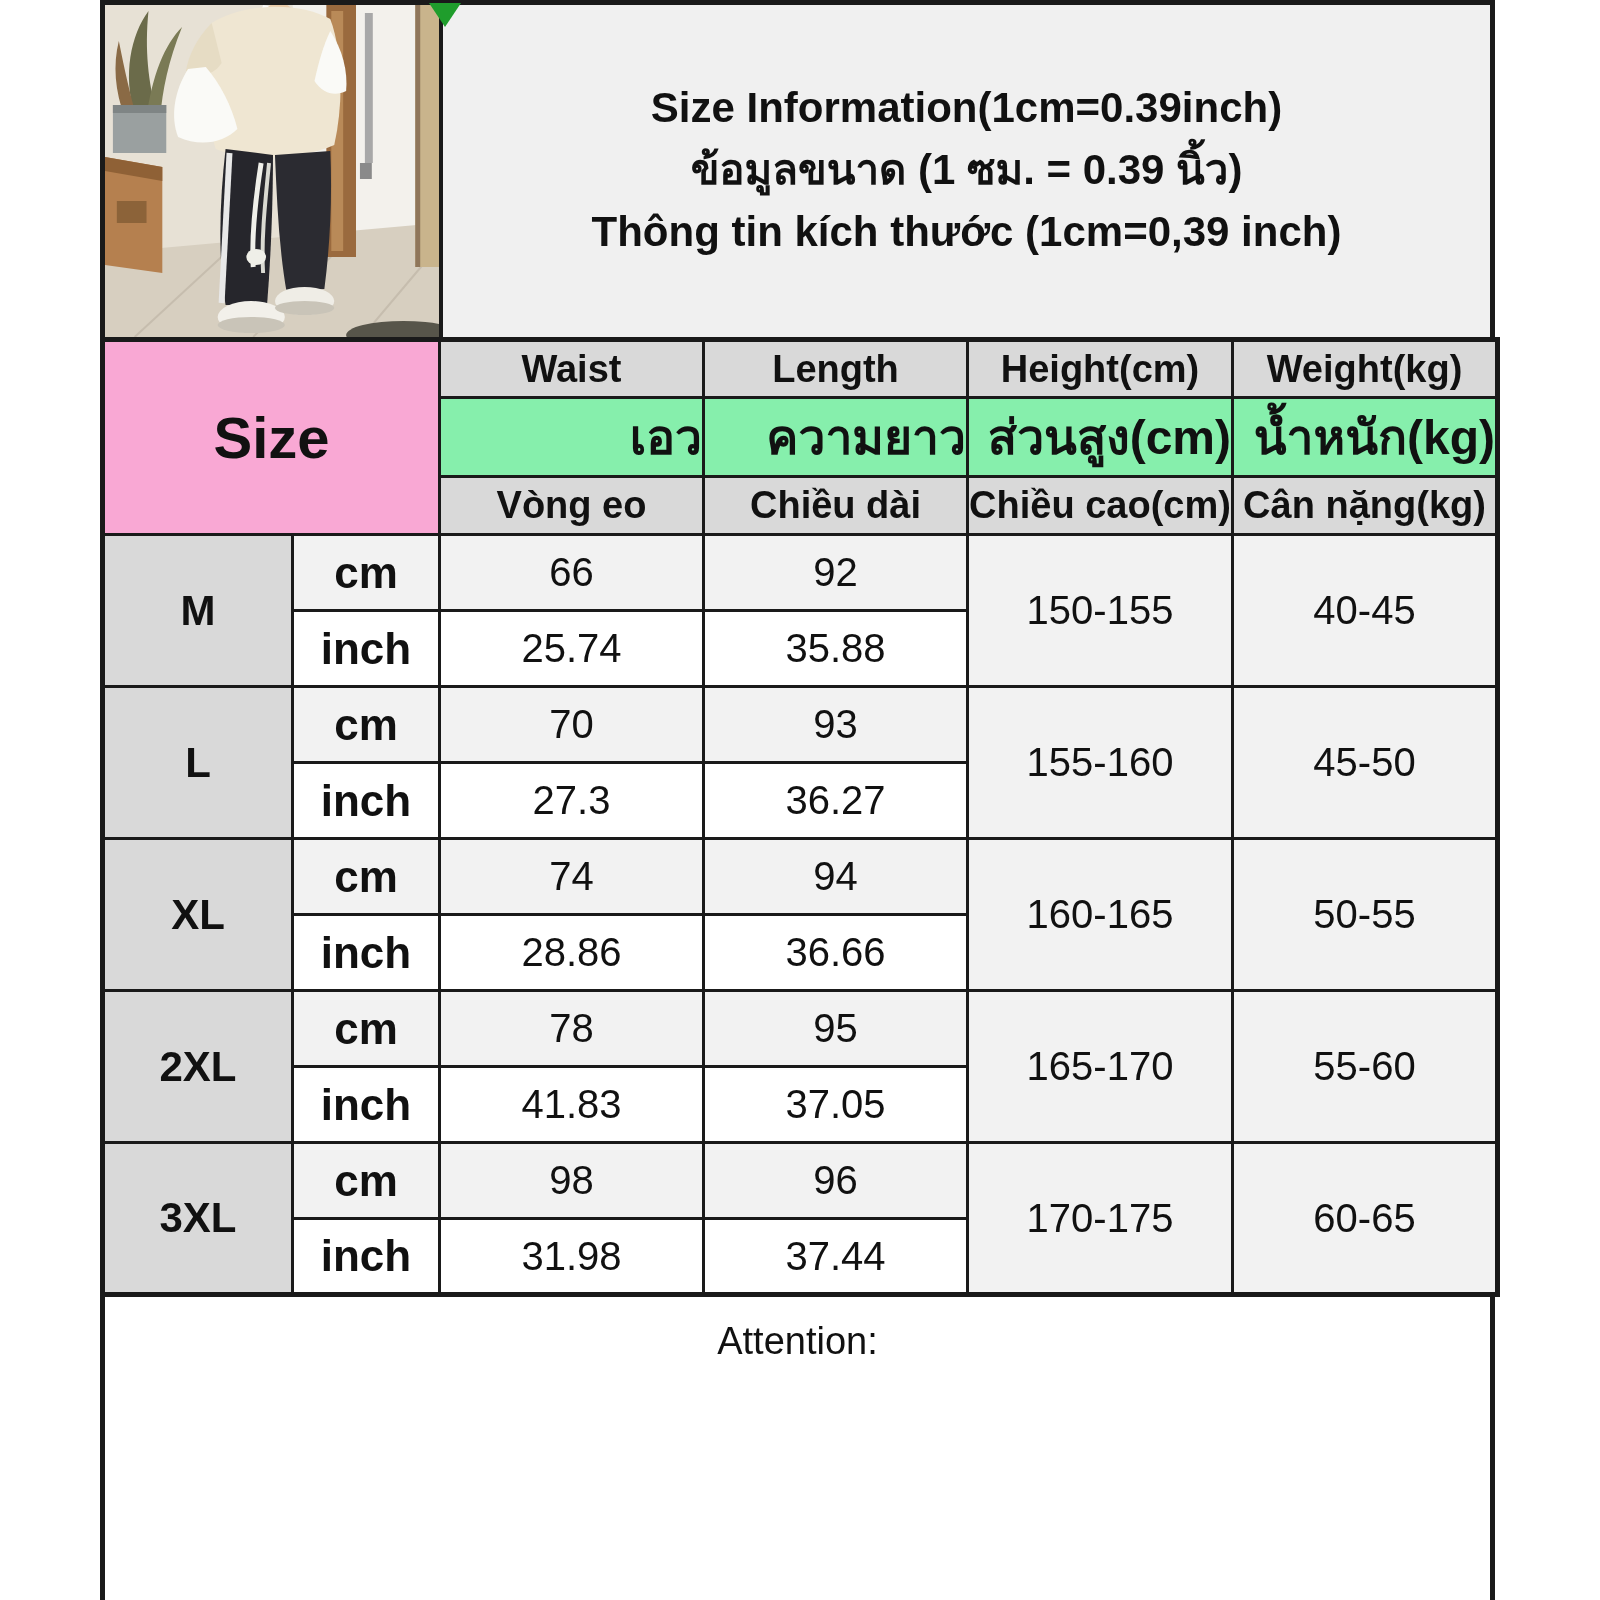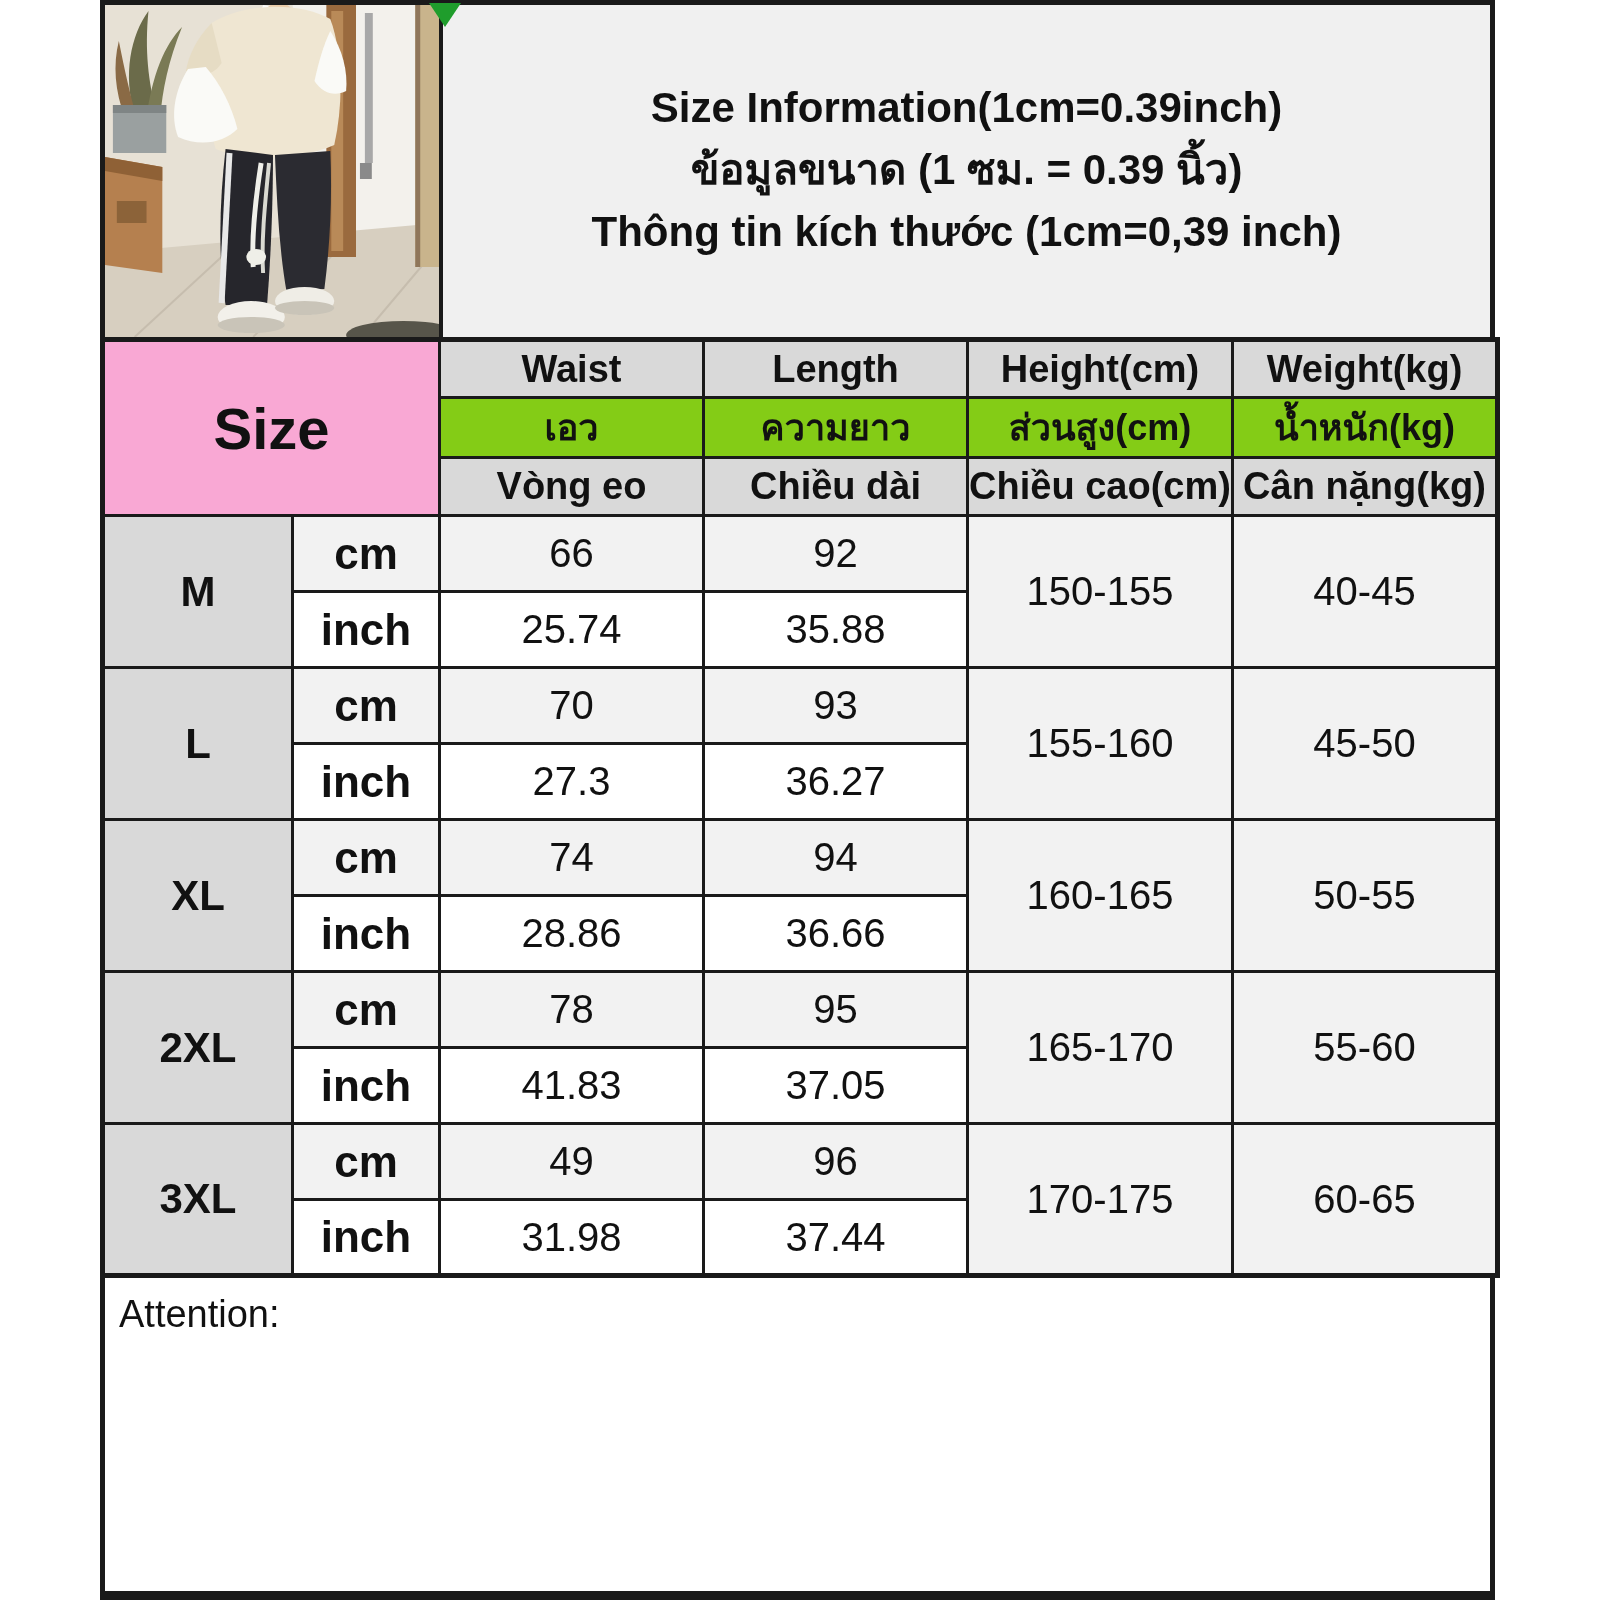--- a/index.html
+++ b/index.html
@@ -39,35 +39,35 @@
     border:5px solid #1a1a1a;
   }
   .size-table th,.size-table td{
     border:3px solid #1a1a1a;text-align:center;vertical-align:middle;
     padding:0;overflow:hidden;
   }
   .size-table thead tr{height:58px;}
   .size-table tbody tr{height:76px;}
   th.size-big{background:#f9a8d4;font-size:58px;font-weight:bold;}
   th.col-en{background:#d9d9d9;font-size:38px;font-weight:bold;}
-  th.col-th{background:#84cc16;font-size:36px;font-weight:bold;}
+  th.col-th{background:#86efac;font-size:48px;font-weight:bold;text-align:right;}
   th.col-vi{background:#d9d9d9;font-size:38px;font-weight:bold;}
   th.size-label{background:#d9d9d9;font-size:42px;font-weight:bold;}
   td.unit{font-size:44px;font-weight:bold;}
   td.val{font-size:40px;font-weight:normal;}
   tr.row-cm td{background:#f2f2f2;}
   tr.row-inch td{background:#ffffff;}
   td.merged{background:#f2f2f2;font-size:40px;}
   
   .attention{
     box-sizing:border-box;width:1395px;min-height:322px;background:#ffffff;
     border-left:5px solid #1a1a1a;border-right:5px solid #1a1a1a;border-bottom:9px solid #1a1a1a;
     padding:8px 14px 20px 14px;font-size:38px;line-height:56px;color:#111;
   }
-  .attention p{margin:0;}
+  .attention p{margin:8px;text-align:center;}
 </style>
 </head>
 <body>
 
 <div class="content">
 
   <div class="top-section">
     <div class="photo">
       <svg viewBox="0 0 338 332" preserveAspectRatio="none">
 
@@ -217,21 +217,21 @@
           <td class="merged" rowspan="2">55-60</td>
         </tr>
         <tr class="row-inch">
           <td class="unit">inch</td>
           <td class="val">41.83</td>
           <td class="val">37.05</td>
         </tr>
         <tr class="row-cm">
           <th class="size-label" rowspan="2">3XL</th>
           <td class="unit">cm</td>
-          <td class="val">49</td>
+          <td class="val">98</td>
           <td class="val">96</td>
           <td class="merged" rowspan="2">170-175</td>
           <td class="merged" rowspan="2">60-65</td>
         </tr>
         <tr class="row-inch">
           <td class="unit">inch</td>
           <td class="val">31.98</td>
           <td class="val">37.44</td>
         </tr>
       </tbody>

